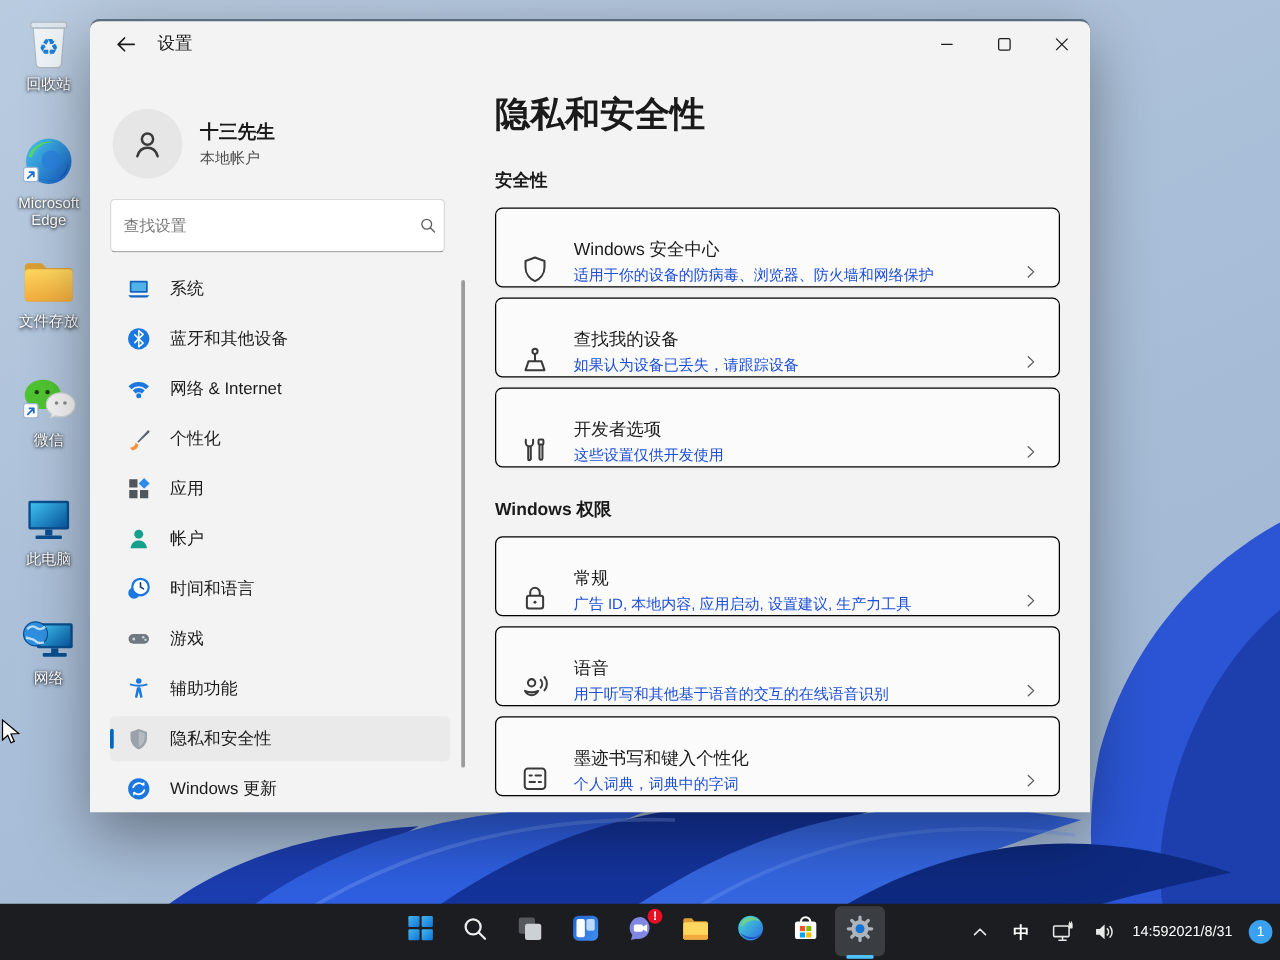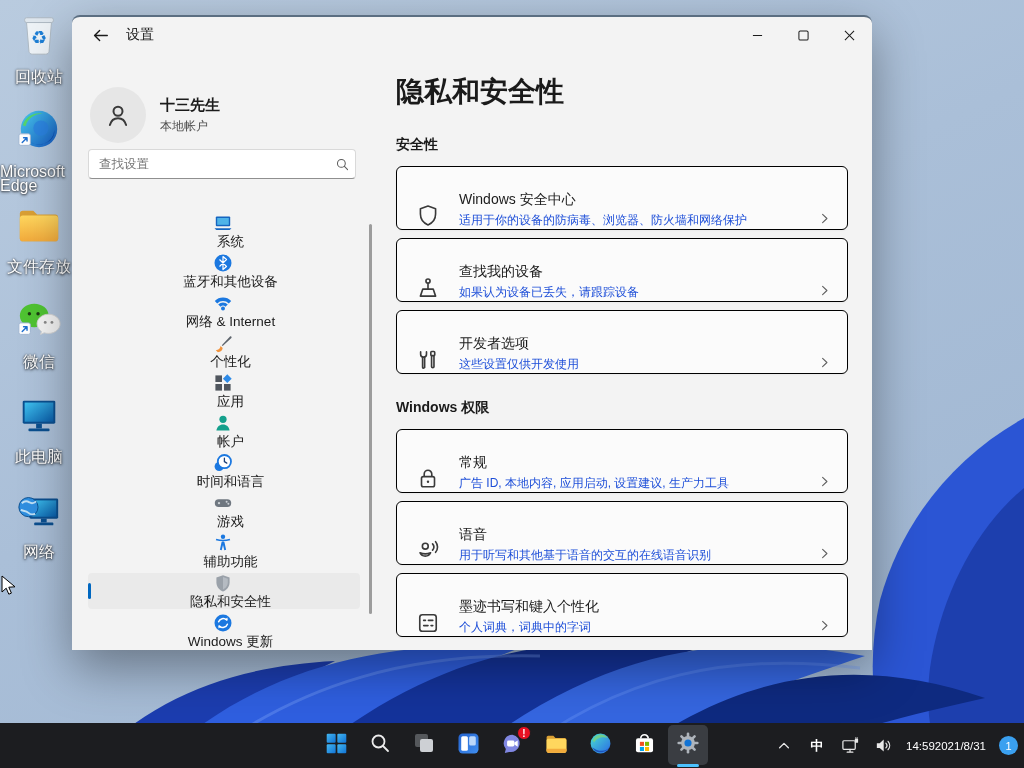--- a/index.html
+++ b/index.html
@@ -8,51 +8,51 @@
     position:relative;
     font-family:"Liberation Sans","DejaVu Sans",sans-serif;
     background:linear-gradient(155deg,#b9cbdf 0%,#aabfd8 45%,#9eb5d1 100%);
   }
   
   #bloom { position:absolute; left:0; top:368px; pointer-events:none; }
   
   #desktop-icons { position:absolute; left:0; top:12px; width:78px; display:flex; flex-direction:column; align-items:center; z-index:2; }
   .d-item { width:78px; height:95px; display:flex; flex-direction:column; align-items:center; cursor:default; }
   .d-glyph { width:46px; height:46px; position:relative; }
-  .d-label { margin-top:12px; font-size:16px; color:#fff; text-align:left; line-height:14px;
+  .d-label { margin-top:2px; font-size:12px; color:#fff; text-align:center; line-height:14px;
              text-shadow:0 1px 3px rgba(0,0,0,.8),0 0 2px rgba(0,0,0,.6); }
   
   #settings-window {
     position:absolute; left:72px; top:15px; width:800px; height:635px;
     background:#f3f3f3; border-radius:8px 8px 0 0;
     border-top:2px solid rgba(74,95,116,.9);
     box-shadow:0 18px 50px rgba(0,0,0,.38);
     z-index:5; overflow:hidden;
   }
   #titlebar { position:absolute; left:0; top:0; width:100%; height:36px; display:flex; align-items:center; }
   .back-btn { width:32px; height:28px; margin-left:12px; display:flex; align-items:center; justify-content:center; border-radius:4px; }
   .tb-title { margin-left:10px; font-size:14px; color:#1b1b1b; }
   #win-controls { position:absolute; right:0; top:0; display:flex; }
   .wc-btn { width:46px; height:36px; display:flex; align-items:center; justify-content:center; }
   
   #user-block { position:absolute; left:18px; top:70px; display:flex; align-items:center; }
   #avatar { width:56px; height:56px; border-radius:50%; background:#e6e6e6; display:flex; align-items:center; justify-content:center; }
   #user-text { margin-left:14px; }
   #user-name { font-size:15px; font-weight:bold; color:#1b1b1b; }
   #user-type { font-size:12px; color:#4d4d4d; margin-top:3px; }
-  #search-box { position:absolute; left:16px; top:132px; width:268px; height:30px;
+  #search-box { position:absolute; left:16px; top:142px; width:268px; height:43px;
     background:#fff; border:1px solid #d9d9d9; border-bottom-color:#8f8f8f; border-radius:4px;
     display:flex; align-items:center;gap:22px; }
   #search-box input { flex:1; border:none; outline:none; background:transparent; font-size:12.5px; color:#1b1b1b;
     padding-left:10px; font-family:inherit; }
   #search-box input::placeholder { color:#767676; }
   .search-glyph { width:26px; display:flex; justify-content:center; }
   #nav-list { position:absolute; left:16px; top:196px; width:272px; }
   .nav-item { position:relative; height:36px; margin-bottom:4px; border-radius:4px;
-    display:flex; align-items:center; padding-left:13px; font-size:13.5px; color:#1b1b1b; cursor:default;flex-direction:column; }
+    display:flex; align-items:center; padding-left:13px; font-size:13.5px; color:#1b1b1b; cursor:default; }
   .nav-item.selected { background:#eaeaea; }
   .nav-pill { position:absolute; left:0; top:10px; width:3px; height:16px; border-radius:2px; background:var(--accent); }
   .nav-ico { width:20px; height:20px; margin-right:15px; flex:none; }
   #side-scrollbar { position:absolute; left:297px; top:207px; width:3px; height:390px; border-radius:2px; background:#9c9c9c; }
   
   #main { position:absolute; left:324px; top:0; width:452px; height:635px; padding-top:56px; }
   #page-title { font-size:28px; font-weight:600; color:#1a1a1a; line-height:38px; }
   .section-header { font-size:14px; font-weight:600; color:#1a1a1a; margin-top:25px; margin-bottom:12px; }
   .card { height:64px; background:#fbfbfb; border:1px solid #000000; border-radius:6px;
     box-shadow:0 1px 2px rgba(0,0,0,.04); display:flex; align-items:flex-end; margin-bottom:8px; cursor:default; }

